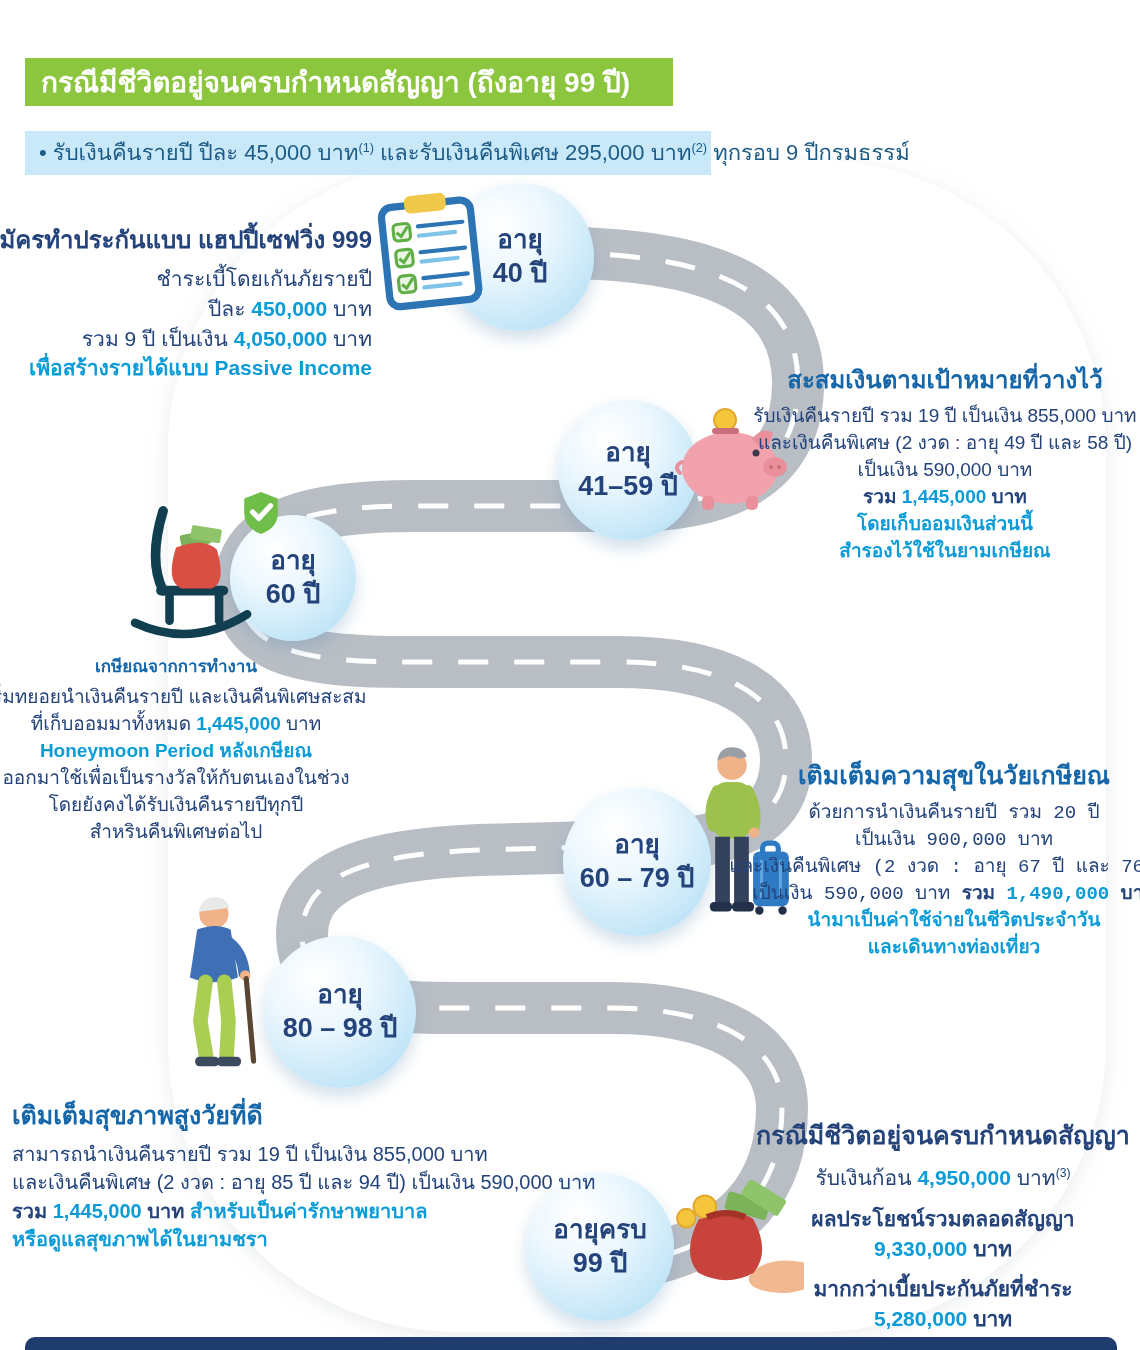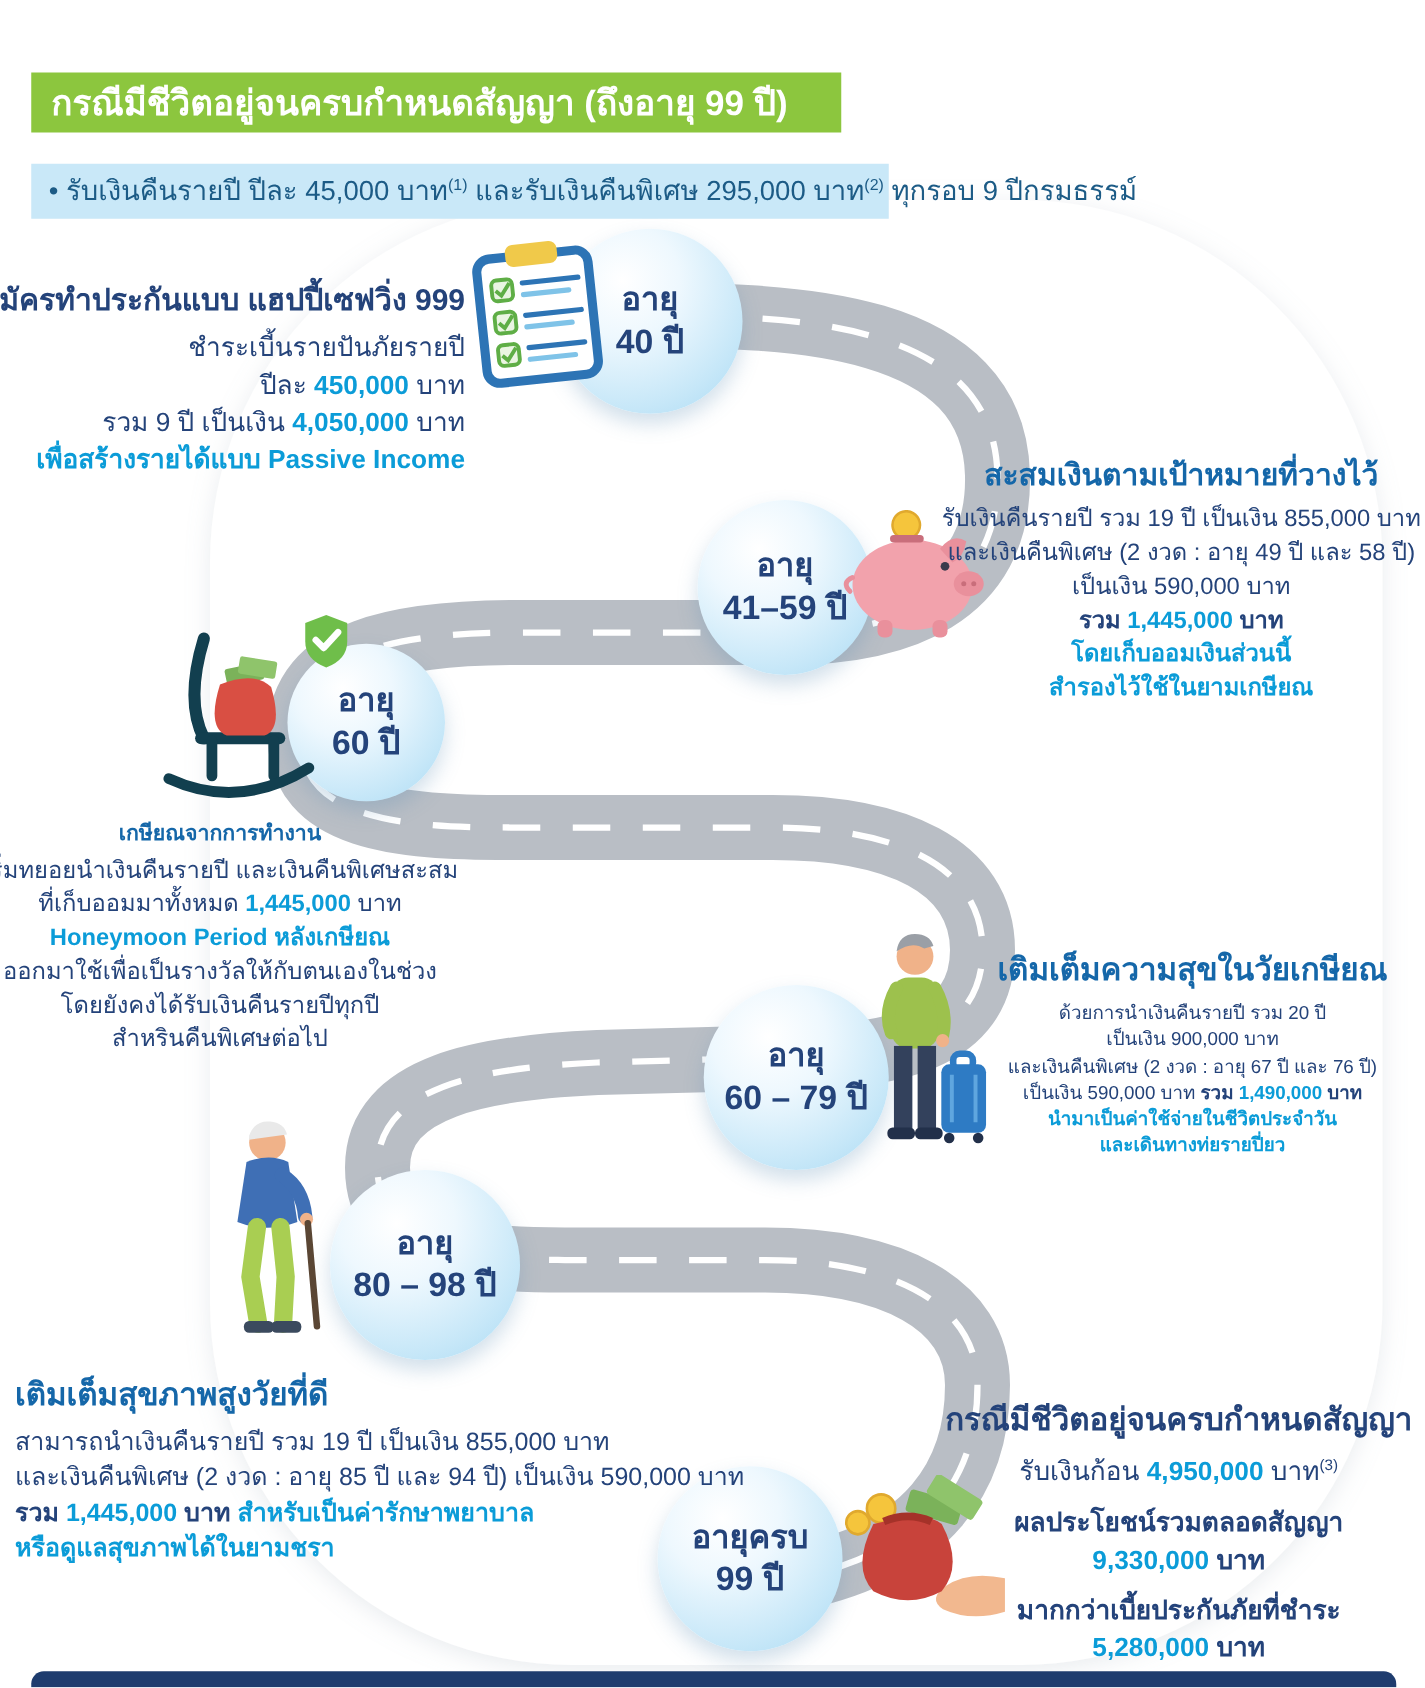--- a/index.html
+++ b/index.html
@@ -51,21 +51,21 @@
   .blk-goal{left:752px;top:360px;width:386px;}
   .blk-goal .bh{font-size:24px;color:var(--head);margin-bottom:4px;}
   .blk-goal .line{font-size:19px;}
 
   .blk-retire{left:0;top:652px;width:352px;}
   .blk-retire .bh{font-size:17px;color:var(--head);margin-bottom:5px;}
   .blk-retire .line{font-size:19px;}
 
   .blk-happy{left:768px;top:755px;width:372px;}
   .blk-happy .bh{font-size:25px;color:var(--head);margin-bottom:5px;}
-  .blk-happy .line{font-size:15px;}
+  .blk-happy .line{font-size:19px;font-family:Liberation Mono, monospace;}
 
   .blk-health{left:12px;top:1095px;width:560px;}
   .blk-health .bh{font-size:25px;color:var(--head);margin-bottom:5px;}
   .blk-health .line{font-size:20px;}
 
   .blk-maturity{left:748px;top:1115px;width:390px;}
   .blk-maturity .bh{font-size:25px;color:var(--navy);margin-bottom:8px;}
   .blk-maturity .line{font-size:21px;}
   .gap{margin-top:11px;}
 
@@ -256,21 +256,21 @@
       <path d="M154 80 q-28 -6 -46 6 q-14 10 -2 18 q22 10 48 2 z" fill="#F2B88F"></path>
       <circle cx="58" cy="26" r="11" fill="#F5C53C" stroke="#E0A92E" stroke-width="2"></circle>
       <circle cx="40" cy="37" r="9" fill="#F5C53C" stroke="#E0A92E" stroke-width="2"></circle>
       <path d="M52 38 q-17 34 0 52 q27 14 53 0 q17 -20 0 -52 q-11 -10 -53 0 z" fill="#C8433B"></path>
       <path d="M60 36 q19 -8 37 0" stroke="#A53229" stroke-width="6" fill="none"></path>
     </svg>
   </div>
 
   <div class="tblock ta-r blk-apply">
     <div class="bh">สมัครทำประกันแบบ แฮปปี้เซฟวิ่ง 999</div>
-    <div class="line"><span>ชำระเบี้นรายปันภัยรายปี</span></div>
+    <div class="line"><span>ชำระเบี้โดยเกันภัยรายปี</span></div>
     <div class="line"><span>ปีละ </span><span class="hl">450,000</span><span> บาท</span></div>
     <div class="line"><span>รวม 9 ปี เป็นเงิน </span><span class="hl">4,050,000</span><span> บาท</span></div>
     <div class="line"><span class="hl">เพื่อสร้างรายได้แบบ Passive Income</span></div>
   </div>
 
   <div class="tblock ta-c blk-goal">
     <div class="bh">สะสมเงินตามเป้าหมายที่วางไว้</div>
     <div class="line"><span>รับเงินคืนรายปี รวม 19 ปี เป็นเงิน 855,000 บาท</span></div>
     <div class="line"><span>และเงินคืนพิเศษ (2 งวด : อายุ 49 ปี และ 58 ปี)</span></div>
     <div class="line"><span>เป็นเงิน 590,000 บาท</span></div>
@@ -289,21 +289,21 @@
     <div class="line"><span>สำหรินคืนพิเศษต่อไป</span></div>
   </div>
 
   <div class="tblock ta-c blk-happy">
     <div class="bh">เติมเต็มความสุขในวัยเกษียณ</div>
     <div class="line"><span>ด้วยการนำเงินคืนรายปี รวม 20 ปี</span></div>
     <div class="line"><span>เป็นเงิน 900,000 บาท</span></div>
     <div class="line"><span>และเงินคืนพิเศษ (2 งวด : อายุ 67 ปี และ 76 ปี)</span></div>
     <div class="line"><span>เป็นเงิน 590,000 บาท </span><span class="b">รวม </span><span class="hl">1,490,000</span><span class="b"> บาท</span></div>
     <div class="line"><span class="hl">นำมาเป็นค่าใช้จ่ายในชีวิตประจำวัน</span></div>
-    <div class="line"><span class="hl">และเดินทางท่ยรายปี่ยว</span></div>
+    <div class="line"><span class="hl">และเดินทางท่องเที่ยว</span></div>
   </div>
 
   <div class="tblock ta-l blk-health">
     <div class="bh">เติมเต็มสุขภาพสูงวัยที่ดี</div>
     <div class="line"><span>สามารถนำเงินคืนรายปี รวม 19 ปี เป็นเงิน 855,000 บาท</span></div>
     <div class="line"><span>และเงินคืนพิเศษ (2 งวด : อายุ 85 ปี และ 94 ปี) เป็นเงิน 590,000 บาท</span></div>
     <div class="line"><span class="b">รวม </span><span class="hl">1,445,000</span><span class="b"> บาท </span><span class="hl">สำหรับเป็นค่ารักษาพยาบาล</span></div>
     <div class="line"><span class="hl">หรือดูแลสุขภาพได้ในยามชรา</span></div>
   </div>
 

